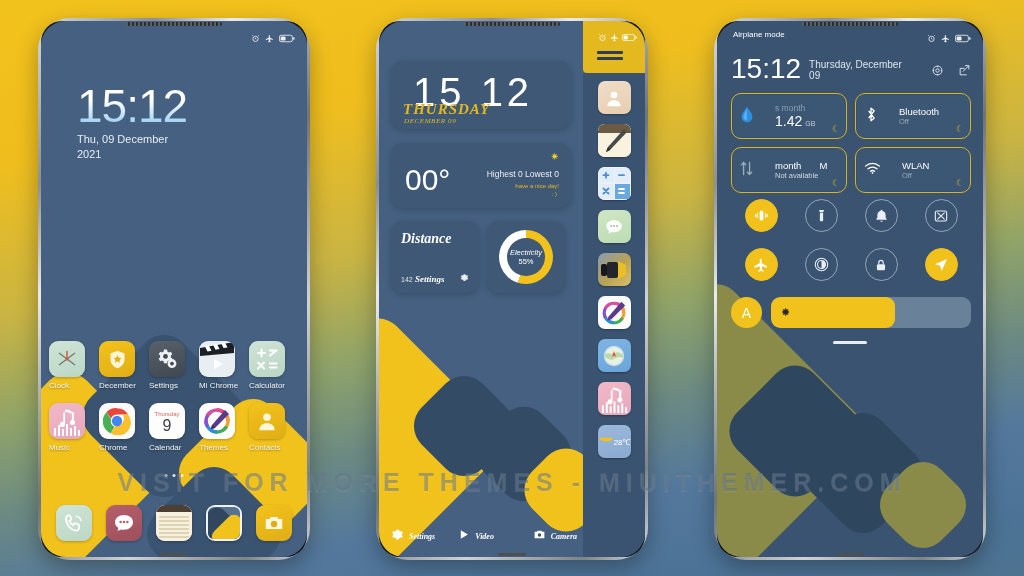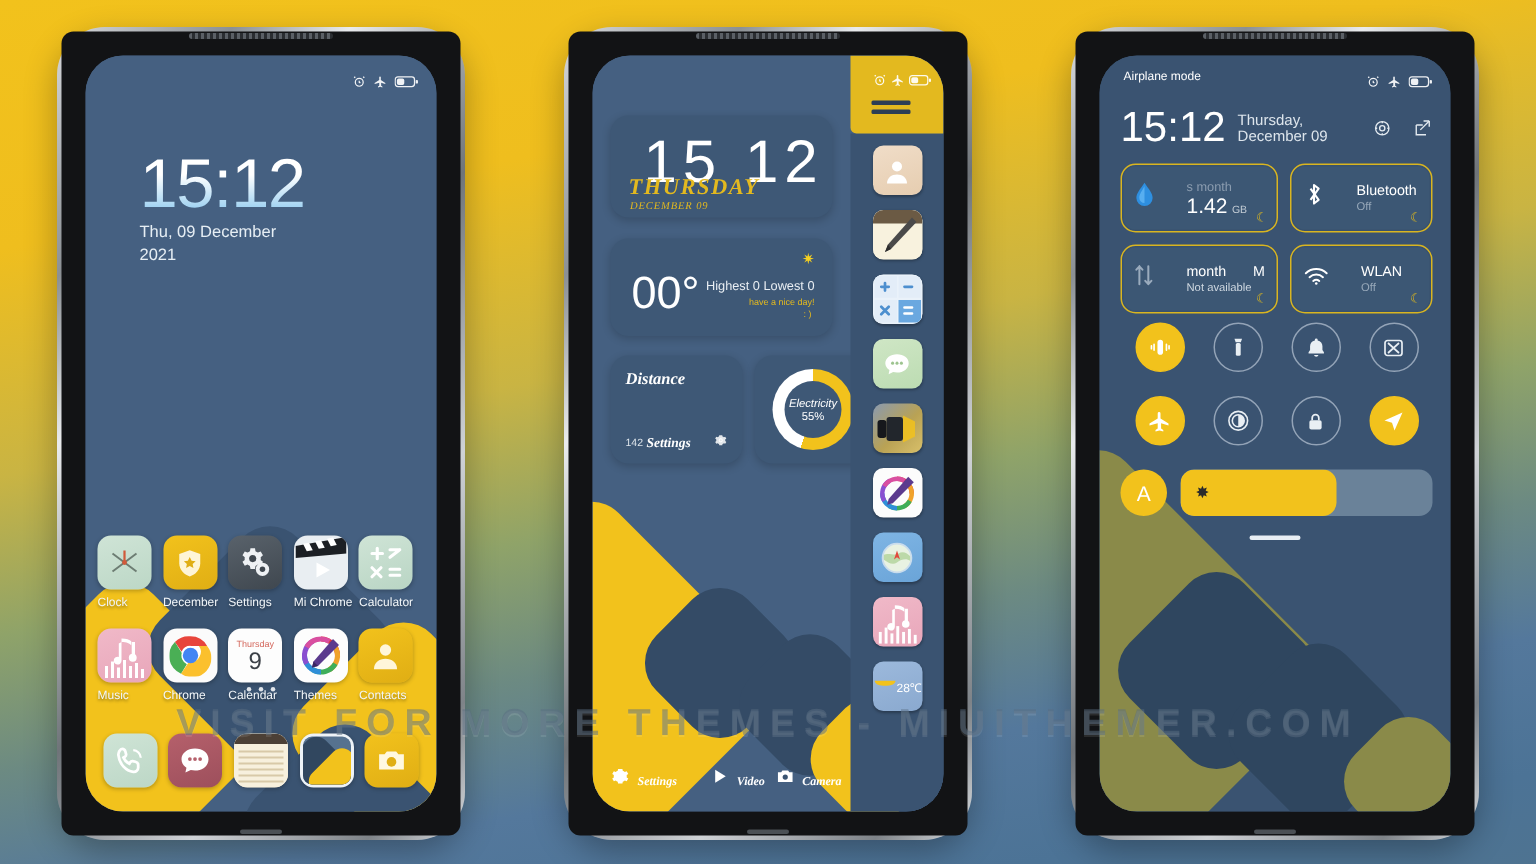--- a/index.html
+++ b/index.html
@@ -26,22 +26,22 @@
     position: absolute; top: 18px; width: 272px; height: 542px;
     border-radius: 32px;
     background: linear-gradient(125deg,#d8dadd 0%,#8b9094 18%,#e9ebed 30%,#6f7479 52%,#cfd2d6 72%,#7e8388 90%,#dadde0 100%);
     padding: 3px;
     box-shadow: 0 8px 22px rgba(0,0,0,0.30);
   }
   .phone.p1 { left: 38px; }
   .phone.p2 { left: 376px; }
   .phone.p3 { left: 714px; }
   .bezel {
-    width: 100%; height: 100%; border-radius: 8px;
-    background: #121315; padding: 16px;
+    width: 100%; height: 100%; border-radius: 21px;
+    background: #121315; padding: 0;
     position: relative;
   }
   .screen {
     width: 100%; height: 100%; border-radius: 25px;
     overflow: hidden; position: relative;
     background: #456081;
   }
   .earpiece {
     position: absolute; top: 1px; left: 50%; transform: translateX(-50%);
     width: 96px; height: 4px; border-radius: 2px;
@@ -155,21 +155,21 @@
   }
   .weathercard .hl { position: absolute; right: 12px; top: 26px; font-size: 8.5px; color: #e9eef3; }
   .weathercard .nice { position: absolute; right: 12px; top: 40px; font-size: 6px; color: #E3B91F; }
   .weathercard .smiley { position: absolute; right: 14px; top: 48px; font-size: 6px; color: #E3B91F; }
   .weathercard .sunic { position: absolute; right: 12px; top: 8px; font-size: 10px; color: #F6D021; }
 
   .distcard { left: 12px; top: 200px; width: 88px; height: 72px; }
   .distcard .t {
     position: absolute; left: 10px; top: 10px;
     font-family: "Liberation Serif", serif; font-weight: bold; font-style: italic;
-    font-size: 11px; color: #fff;
+    font-size: 14px; color: #fff;
   }
   .distcard .num { position: absolute; left: 10px; bottom: 10px; font-size: 7px; color: #dfe6ec; }
   .distcard .st {
     position: absolute; left: 24px; bottom: 9px;
     font-family: "Liberation Serif", serif; font-weight: bold; font-style: italic;
     font-size: 9px; color: #fff;
   }
   .distcard .g { position: absolute; right: 10px; bottom: 9px; color: #fff; font-size: 9px; }
 
   .elcard { left: 108px; top: 200px; width: 78px; height: 72px; }

